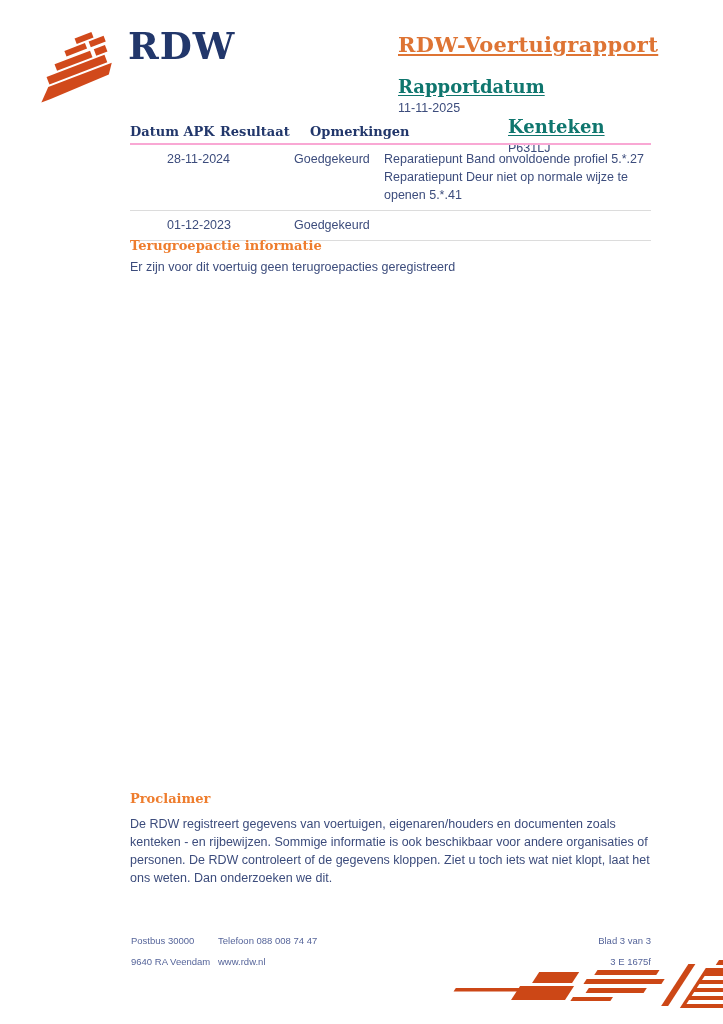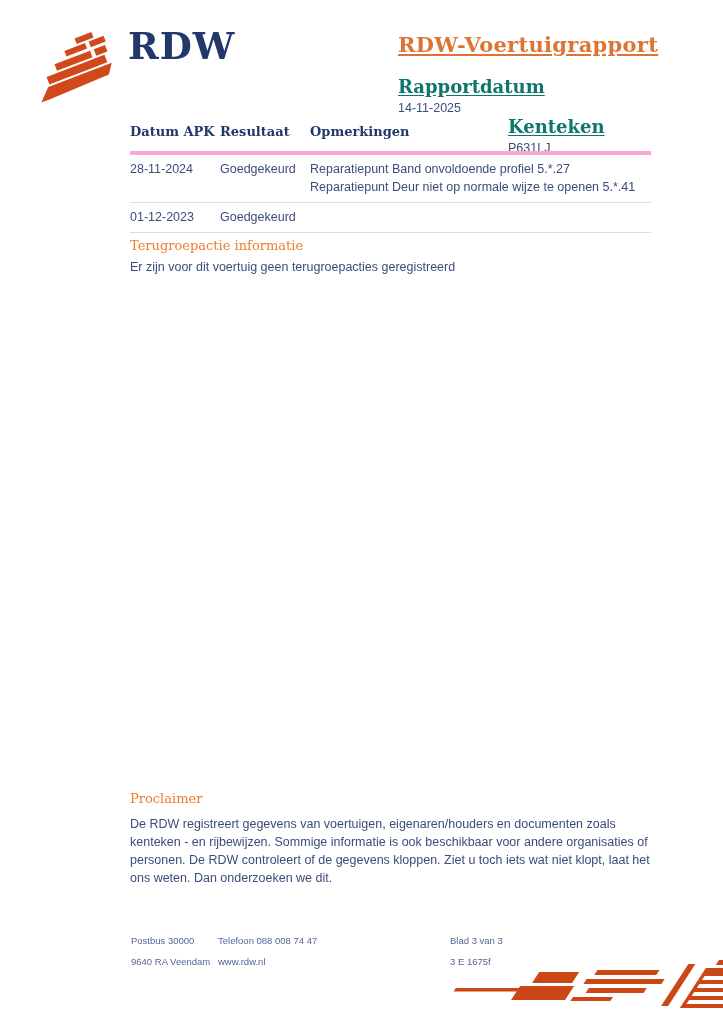--- a/index.html
+++ b/index.html
@@ -31,49 +31,49 @@
     font-size: 18px; font-weight: 700; color: #0f766e;
     text-decoration: underline; text-underline-offset: 2px;
   }
   .meta-value { font-size: 12.5px; color: #3c4c7c; margin-top: 4px; }
   .meta-col-1 { position: absolute; left: 398px; top: 76px; }
   .meta-col-2 { position: absolute; left: 508px; top: 76px; margin-top: 40px; }
 
   
   .apk-table { position: absolute; left: 130px; top: 124px; width: 521px; }
   .apk-header-row {
-    display: flex; padding-bottom: 12px;
-    border-bottom: 4px solid #f9a8d4;
+    display: flex; padding-bottom: 4px;
+    border-bottom: 2px solid #f9a8d4;
     font-size: 13px; font-weight: 700; color: #22376b;
   }
   .apk-row { display: flex; padding: 5px 0 6px 0; border-bottom: 1px solid #dcdcdc; }
   .col-datum { width: 90px; flex: 0 0 90px; }
   .col-resultaat { width: 90px; flex: 0 0 90px; }
   .col-opmerkingen { flex: 1 1 auto; }
   .apk-row { font-size: 12.5px; color: #3c4c7c; }
   .opm-line { line-height: 18px; }
-  .cell-line { line-height: 18px; }
+  .cell-line { line-height: 18px; margin-left: 37px; }
 
   
   .section-heading {
-    font-size: 13px; font-weight: 400; color: #ee7d2e; margin: 0;
+    font-size: 13px; font-weight: 700; color: #ee7d2e; margin: 0;
   }
   .section-body { font-size: 12.5px; color: #3c4c7c; }
   .terugroepactie { position: absolute; left: 130px; top: 238px; width: 525px; }
   .terugroepactie .section-body { margin-top: 7px; }
   .proclaimer { position: absolute; left: 130px; top: 791px; width: 527px; }
   .proclaimer .section-body { margin-top: 9px; line-height: 18px; }
 
   
   .footer-col { position: absolute; font-size: 9.5px; color: #56659a; }
   .footer-col div { line-height: 10px; }
   .footer-col div + div { margin-top: 11px; }
   .footer-address { left: 131px; top: 936px; }
   .footer-contact { left: 218px; top: 936px; }
-  .footer-page { left: 450px; top: 936px; width: 201px; text-align: left; }
+  .footer-page { left: 450px; top: 936px; width: 201px; text-align: right; }
 
   
   .bottom-graphic { position: absolute; right: -8px; bottom: -4px; width: 330px; height: 52px; }
 </style>
 </head>
 <body>
 
 <div class="page">
 
   <svg class="logo-wing" viewBox="0 0 96 62" xmlns="http://www.w3.org/2000/svg" style="overflow:visible">
@@ -87,21 +87,21 @@
       <rect x="58" y="4" width="18" height="6"></rect>
     </g>
   </svg>
 
   <div class="logo-text serif">RDW</div>
 
   <h1 class="doc-title serif">RDW-Voertuigrapport</h1>
 
   <div class="meta-col-1">
     <div class="meta-label serif">Rapportdatum</div>
-    <div class="meta-value">14-11-2025</div>
+    <div class="meta-value">11-11-2025</div>
   </div>
 
   <div class="meta-col-2">
     <div class="meta-label serif">Kenteken</div>
     <div class="meta-value">P631LJ</div>
   </div>
 
   <div class="apk-table">
 
     <div class="apk-header-row serif">

